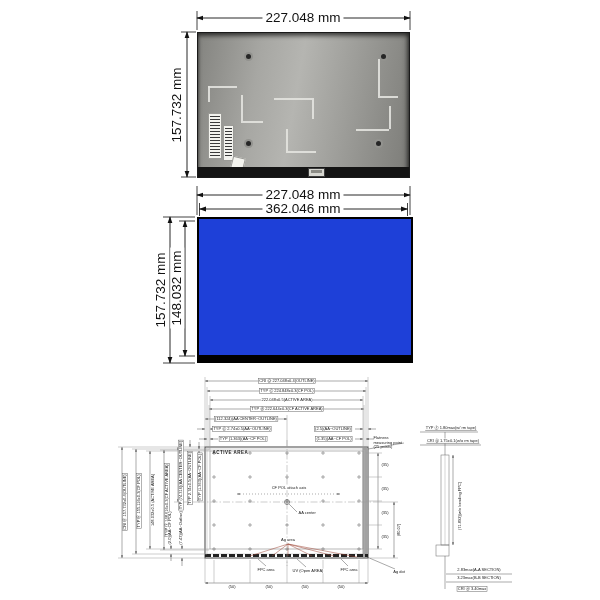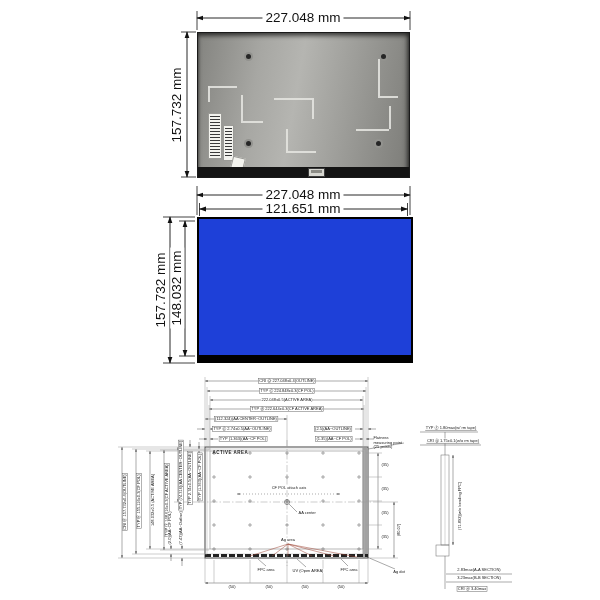--- a/index.html
+++ b/index.html
@@ -191,21 +191,21 @@
         <line x1="453" y1="455" x2="453" y2="545" marker-start="url(#a2)" marker-end="url(#a2)"></line>
         <path d="M420,432H478M420,445H481M445,432V455"></path>
         <path d="M445,556V589M446,574H512M446,582H512"></path>
       </g>
     </g>
   </svg>
 
   <div class="dim" style="left:303px;top:18px">227.048 mm</div>
   <div class="dim rot" style="left:177px;top:105px">157.732 mm</div>
   <div class="dim" style="left:303px;top:195px">227.048 mm</div>
-  <div class="dim" style="left:303px;top:209px">121.651 mm</div>
+  <div class="dim" style="left:303px;top:209px">362.046 mm</div>
   <div class="dim rot" style="left:161px;top:290px">157.732 mm</div>
   <div class="dim rot" style="left:177px;top:288px">148.032 mm</div>
 
   <div class="t boxed" style="left:287px;top:381px">CRI Ⓓ 227.048±0.4(OUTLINE)</div>
   <div class="t boxed" style="left:287px;top:391px">TYP Ⓒ 224.848±0.3(CF POL)</div>
   <div class="t" style="left:287px;top:400px">222.048±0.5(ACTIVE AREA)</div>
   <div class="t boxed" style="left:287px;top:409px">TYP Ⓑ 222.644±0.3(CF ACTIVE AREA)</div>
   <div class="t boxed" style="left:246px;top:419px">(112.324)(AA CENTER~OUTLINE)</div>
   <div class="t boxed" style="left:242px;top:429px">TYP Ⓔ 2.74±0.5(AA~OUTLINE)</div>
   <div class="t boxed" style="left:243px;top:439px">TYP (1.363)(AA~CF POL)</div>

